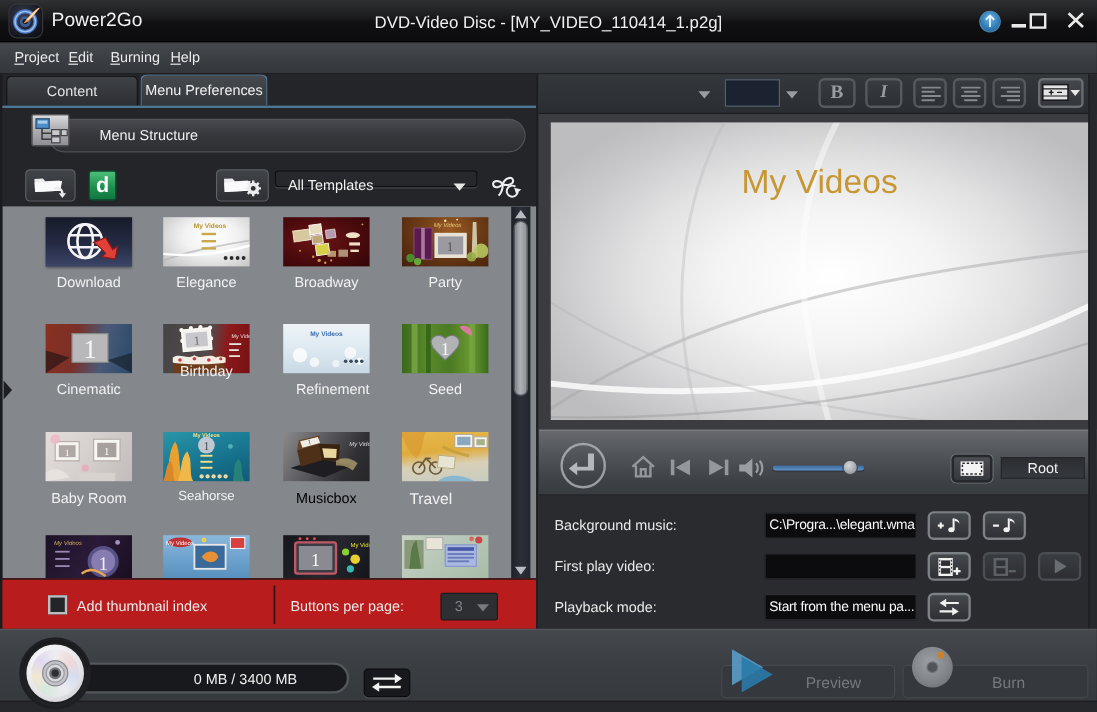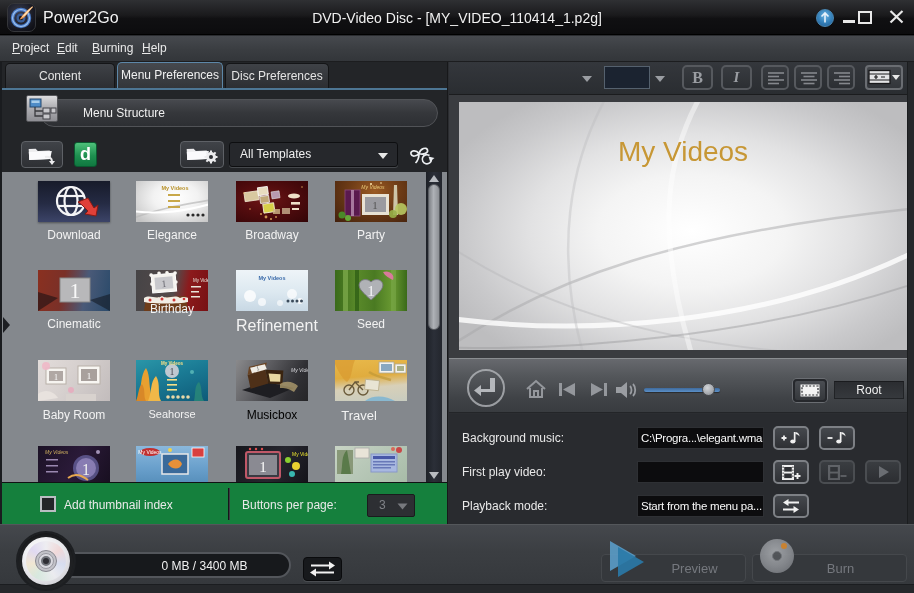--- a/index.html
+++ b/index.html
@@ -45,21 +45,20 @@
   <div class="abs lbl" style="left:57px;top:5px;"><u>E</u>dit</div>
   <div class="abs lbl" style="left:92px;top:5px;"><u>B</u>urning</div>
   <div class="abs lbl" style="left:142px;top:5px;"><u>H</u>elp</div>
 </div>
 
 <div class="abs" style="left:0;top:62px;width:447px;height:462px;background:#232528;padding-left:34px;">
 
   <div class="abs" style="left:0;top:0;width:447px;height:27px;background:#232528;"></div>
   <div class="abs" style="left:5px;top:1px;width:110px;height:25px;background:linear-gradient(180deg,#3f4247 0%,#2c2e32 100%);border:1px solid #141517;border-bottom:none;border-radius:5px 5px 0 0;color:#e4e4e4;font-size:12px;text-align:center;line-height:24px;">Content</div>
   <div class="abs" style="left:117px;top:0px;width:106px;height:26px;background:linear-gradient(180deg,#46494e 0%,#33363a 100%);border:1px solid #5d87a8;border-bottom:none;border-radius:5px 5px 0 0;color:#f0f0f0;font-size:12px;text-align:center;line-height:25px;">Menu Preferences</div>
-  <div class="abs" style="left:225px;top:1px;width:104px;height:25px;background:linear-gradient(180deg,#3f4247 0%,#2c2e32 100%);border:1px solid #141517;border-bottom:none;border-radius:5px 5px 0 0;color:#e4e4e4;font-size:12px;text-align:center;line-height:24px;">Disc Preferences</div>
   <div class="abs" style="left:0;top:26px;width:447px;height:2px;background:#4d7694;"></div>
 
   <div class="abs" style="left:40px;top:37px;width:398px;height:28px;background:linear-gradient(180deg,#47494e 0%,#35373b 50%,#2d2f33 100%);border:1px solid #515357;border-radius:14px;"></div>
   <div class="abs" style="left:26px;top:33px;width:32px;height:27px;background:linear-gradient(180deg,#dcdcde 0%,#b0b0b4 45%,#8e8e94 100%);border:1px solid #55565a;border-radius:2px;">
     <svg width="30" height="25">
           <rect x="3" y="3" width="11" height="8" fill="#4e8cc8" stroke="#24486e" stroke-width="1"></rect>
           <rect x="4.5" y="4.5" width="8" height="2.5" fill="#a8cdea"></rect>
           <path d="M 8 11 L 8 20 L 16 20 M 8 15 L 16 15" stroke="#3a3a3e" stroke-width="1.3" fill="none"></path>
           <rect x="16" y="12" width="7" height="5" fill="#c8c8cc" stroke="#44444a" stroke-width="1"></rect>
           <rect x="16" y="18" width="7" height="5" fill="#c8c8cc" stroke="#44444a" stroke-width="1"></rect>
@@ -94,21 +93,21 @@
               <line x1="-6.5" y1="0" x2="-4" y2="0"></line>
               <line x1="4" y1="0" x2="6.5" y2="0"></line>
               <line x1="-4.6" y1="-4.6" x2="-2.8" y2="-2.8"></line>
               <line x1="2.8" y1="2.8" x2="4.6" y2="4.6"></line>
               <line x1="-4.6" y1="4.6" x2="-2.8" y2="2.8"></line>
               <line x1="2.8" y1="-2.8" x2="4.6" y2="-4.6"></line>
             </g>
           </g>
         </svg>
   </div>
-  <div class="abs" style="left:229px;top:80px;width:169px;height:25px;background:#26282c;border:1px solid #0d0e10;box-shadow:0 1px 0 #45484c;border-radius:3px;">
+  <div class="abs" style="left:229px;top:80px;width:169px;height:14px;background:#26282c;border:1px solid #0d0e10;box-shadow:0 1px 0 #45484c;border-radius:3px;">
     <div class="abs lbl" style="left:10px;top:4px;color:#f0f0f0;">All Templates</div>
     <svg class="abs" style="right:8px;top:9px;" width="12" height="8">
           <path d="M 1 1 L 11 1 L 6 7 Z" fill="#e8e8e8"></path>
         </svg>
   </div>
   <svg class="abs" style="left:408px;top:83px;" width="28" height="21">
         <g fill="none" stroke="#eceff2" stroke-width="1.7">
           <path d="M 11 8.5 C 8 4.5 2 5.5 3 9 C 4 12.5 9 11 11 8.5 Z"></path>
           <path d="M 11 8.5 C 12.5 3.5 18.5 1.5 19.5 5 C 20.5 8.5 14.5 10 11 8.5 Z"></path>
           <path d="M 11 8.5 C 11 12 10 15.5 7.5 18"></path>
@@ -262,21 +261,21 @@
             <text x="36" y="10" font-size="5.5" font-weight="bold" fill="#3a6aaa" text-anchor="middle">My Videos</text>
             <g fill="#3a4a5a">
               <circle cx="52" cy="31" r="1.5"></circle>
               <circle cx="56.5" cy="31" r="1.5"></circle>
               <circle cx="61" cy="31" r="1.5"></circle>
               <circle cx="65.5" cy="31" r="1.5"></circle>
             </g>
           </svg>
 
     </div>
-    <div class="abs" style="left:234px;top:145px;width:72px;height:15px;text-align:right;font-size:16px;color:#f2f2f2;">Refinement</div>
+    <div class="abs" style="left:234px;top:145px;width:72px;height:15px;text-align:right;font-size:12px;color:#f2f2f2;">Refinement</div>
     <div class="abs" style="left:333px;top:98px;width:72px;height:41px;background:linear-gradient(90deg,#3a6a1a 0%,#5a8a2a 30%,#4a7a22 55%,#6a9a32 80%,#3a6a1a 100%);">
       <svg width="72" height="41">
             <rect x="8" y="0" width="5" height="41" fill="#7aa84a" opacity="0.8"></rect>
             <rect x="20" y="0" width="4" height="41" fill="#2a5a12" opacity="0.7"></rect>
             <rect x="56" y="0" width="5" height="41" fill="#7aa84a" opacity="0.6"></rect>
             <path d="M 36 12 C 30 6 20 12 26 20 C 30 25 36 30 36 30 C 36 30 42 25 46 20 C 52 12 42 6 36 12 Z" fill="#b0b2b6" stroke="#787a80" stroke-width="1"></path>
             <text x="36" y="26" font-size="15" fill="#f4f4f6" text-anchor="middle" font-family="Liberation Serif">1</text>
             <path d="M 48 2 C 54 0 60 4 58 10 C 54 8 50 6 48 2 Z" fill="#d87a9a"></path>
           </svg>
     </div>
@@ -406,21 +405,21 @@
             <rect x="38" y="15" width="22" height="1.5" fill="#6878b8"></rect>
             <rect x="38" y="18" width="22" height="1.5" fill="#6878b8"></rect>
             <rect x="38" y="21" width="18" height="1.5" fill="#6878b8"></rect>
             <circle cx="64" cy="4" r="3" fill="#c84848"></circle>
             <circle cx="58" cy="3" r="2" fill="#d86858"></circle>
             <rect x="20" y="2" width="14" height="10" fill="#e8e4d8" stroke="#aaa" stroke-width="0.8"></rect>
           </svg>
     </div>
   </div>
 
-  <div class="abs" style="left:0;top:420px;width:447px;height:42px;background:#15803d;border-top:1px solid #101113;">
+  <div class="abs" style="left:0;top:420px;width:447px;height:42px;background:#b91c1c;border-top:1px solid #101113;">
     <div class="abs" style="left:40px;top:13px;width:16px;height:16px;background:#232528;border:2px solid #babdc2;"></div>
     <div class="abs lbl" style="left:64px;top:15px;">Add thumbnail index</div>
     <div class="abs" style="left:228px;top:5px;width:1px;height:32px;background:#15161a;box-shadow:1px 0 0 #3a3d41;"></div>
     <div class="abs lbl" style="left:242px;top:15px;">Buttons per page:</div>
     <div class="abs" style="left:367px;top:11px;width:48px;height:23px;background:#2d2f33;border:1px solid #1a1b1d;border-radius:2px;">
       <div class="abs" style="left:11px;top:3px;font-size:12px;color:#808388;">3</div>
       <svg class="abs" style="right:6px;top:8px;" width="11" height="7">
             <path d="M 0.5 0.5 L 10.5 0.5 L 5.5 6.5 Z" fill="#77797e"></path>
           </svg>
     </div>

